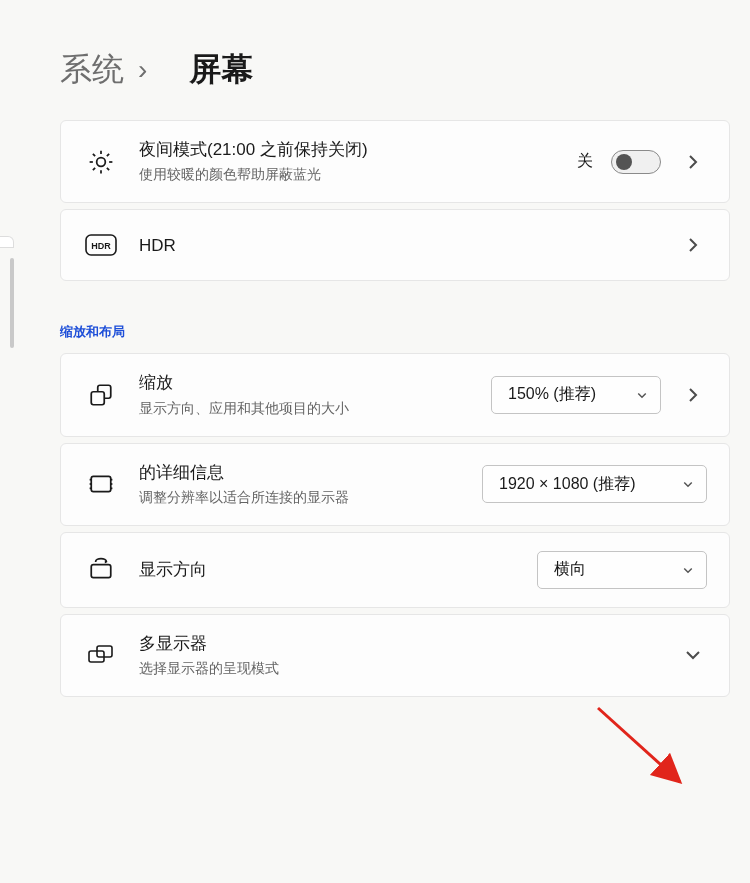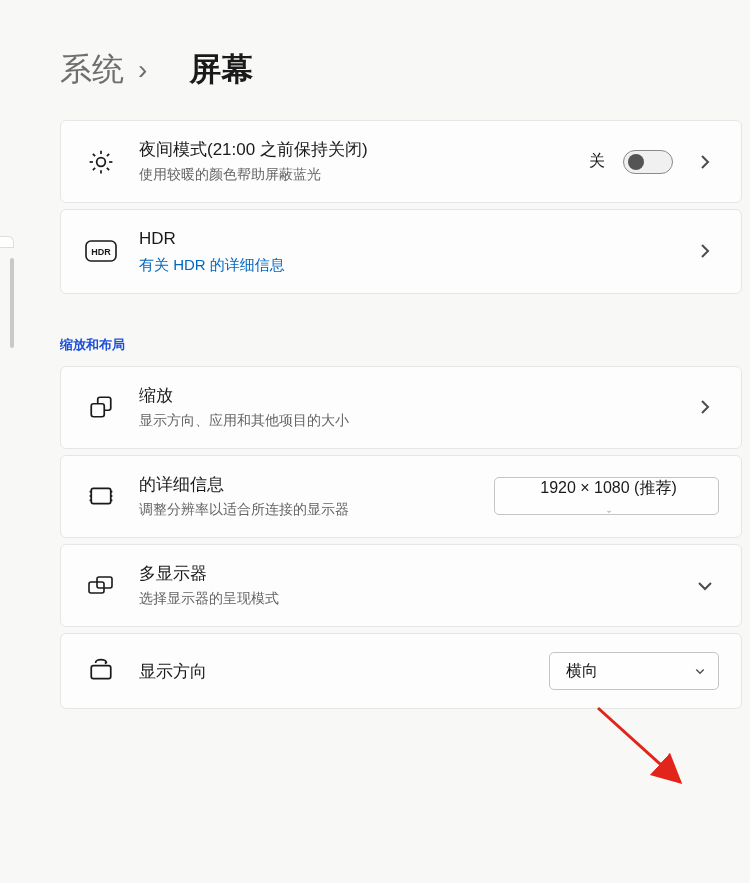--- a/index.html
+++ b/index.html
@@ -5,21 +5,21 @@
   * { box-sizing: border-box; margin: 0; padding: 0; }
   body {
     font-family: "Segoe UI", "Microsoft YaHei", sans-serif;
     background: #f8f8f6;
     width: 750px;
     height: 883px;
     overflow: hidden;
     position: relative;
   }
   .page {
-    padding: 48px 8px 20px 60px;
+    padding: 48px 20px 20px 60px;
   }
   .breadcrumb {
     display: flex;
     align-items: center;
     gap: 14px;
     margin-bottom: 28px;
   }
   .breadcrumb .crumb-parent {
     font-size: 32px;
     font-weight: 400;
@@ -105,21 +105,21 @@
     border:1px solid #c4c4c4;
     border-radius:5px;
     background:#fefefe;
     height:38px;
     padding: 0 12px 0 16px;
     font-size:16px;
     color:#1a1a1a;
     min-width:170px;
     gap:10px;
   }
-  .dropdown.w-wide { min-width:225px;flex-direction:column; }
+  .dropdown.w-wide { min-width:225px; }
   .dropdown .dd-chev { width:12px; height:12px; }
   .dropdown .dd-chev path { stroke:#555; stroke-width:2; fill:none; }
 
   
   .edge-stub {
     position:absolute;
     left:0; top:236px;
     width:14px; height:120px;
   }
   .edge-stub .cap {
@@ -189,21 +189,20 @@
 
   <div class="list-card">
     <div class="card-icon">
       <svg class="ico" width="32" height="22" viewBox="0 0 32 22">
         <rect x="1" y="1" width="30" height="20" rx="5"></rect>
         <text x="16" y="15" text-anchor="middle" font-size="9" font-family="Segoe UI, sans-serif" fill="#1a1a1a" stroke="none" font-weight="600">HDR</text>
       </svg>
     </div>
     <div class="stack main">
       <div class="title-line">HDR</div>
-      <a class="link-line">有关 HDR 的详细信息</a>
     </div>
     <div class="right-controls">
       <div class="chevron">
         <svg class="chev-svg" viewBox="0 0 16 16">
             <path d="M5 2 L11 8 L5 14"></path>
           </svg>
       </div>
     </div>
   </div>
 
@@ -214,20 +213,26 @@
       <svg class="ico" width="26" height="26" viewBox="0 0 24 24">
         <rect x="3" y="9" width="12" height="12" rx="2"></rect>
         <path d="M9 9 V5 a2 2 0 0 1 2 -2 h8 a2 2 0 0 1 2 2 v8 a2 2 0 0 1 -2 2 h-4"></path>
       </svg>
     </div>
     <div class="stack main">
       <div class="title-line">缩放</div>
       <div class="sub-line">显示方向、应用和其他项目的大小</div>
     </div>
     <div class="right-controls">
+      <div class="dropdown">
+        <span>150% (推荐)</span>
+        <svg class="dd-chev" viewBox="0 0 16 16">
+            <path d="M3 6 L8 11 L13 6"></path>
+          </svg>
+      </div>
       <div class="chevron">
         <svg class="chev-svg" viewBox="0 0 16 16">
             <path d="M5 2 L11 8 L5 14"></path>
           </svg>
       </div>
     </div>
   </div>
 
   <div class="list-card">
     <div class="card-icon">
@@ -248,56 +253,56 @@
     <div class="right-controls">
       <div class="dropdown w-wide">
         <span>1920 × 1080 (推荐)</span>
         <svg class="dd-chev" viewBox="0 0 16 16">
             <path d="M3 6 L8 11 L13 6"></path>
           </svg>
       </div>
     </div>
   </div>
 
-  <div class="list-card" style="margin-top:6px;">
-    <div class="card-icon">
-      <svg class="ico" width="28" height="24" viewBox="0 0 28 24">
-        <rect x="2" y="8" width="15" height="11" rx="2"></rect>
-        <rect x="10" y="3" width="15" height="11" rx="2"></rect>
-      </svg>
-    </div>
-    <div class="stack main">
-      <div class="title-line">多显示器</div>
-      <div class="sub-line">选择显示器的呈现模式</div>
-    </div>
-    <div class="right-controls">
-      <div class="chevron">
-        <svg class="chev-svg" viewBox="0 0 16 16">
-            <path d="M2 5 L8 11 L14 5"></path>
-          </svg>
-      </div>
-    </div>
-  </div>
-
   <div class="list-card">
     <div class="card-icon">
       <svg class="ico" width="26" height="26" viewBox="0 0 24 24">
         <rect x="3" y="7" width="18" height="12" rx="2"></rect>
         <path d="M7 4.5 a5 3 0 0 1 10 0"></path>
         <path d="M15.5 3 L18 4.5 L15.5 6" class="fill" stroke="none"></path>
       </svg>
     </div>
     <div class="stack main">
       <div class="title-line">显示方向</div>
     </div>
     <div class="right-controls">
       <div class="dropdown">
         <span>横向</span>
         <svg class="dd-chev" viewBox="0 0 16 16">
             <path d="M3 6 L8 11 L13 6"></path>
+          </svg>
+      </div>
+    </div>
+  </div>
+
+  <div class="list-card" style="margin-top:6px;">
+    <div class="card-icon">
+      <svg class="ico" width="28" height="24" viewBox="0 0 28 24">
+        <rect x="2" y="8" width="15" height="11" rx="2"></rect>
+        <rect x="10" y="3" width="15" height="11" rx="2"></rect>
+      </svg>
+    </div>
+    <div class="stack main">
+      <div class="title-line">多显示器</div>
+      <div class="sub-line">选择显示器的呈现模式</div>
+    </div>
+    <div class="right-controls">
+      <div class="chevron">
+        <svg class="chev-svg" viewBox="0 0 16 16">
+            <path d="M2 5 L8 11 L14 5"></path>
           </svg>
       </div>
     </div>
   </div>
 
 </div>
 
 <svg class="arrow-overlay" style="left:590px; top:700px;" width="120" height="110" viewBox="0 0 120 110">
   <defs>
     <marker id="ahead" markerWidth="12" markerHeight="12" refX="9" refY="5" orient="auto">

